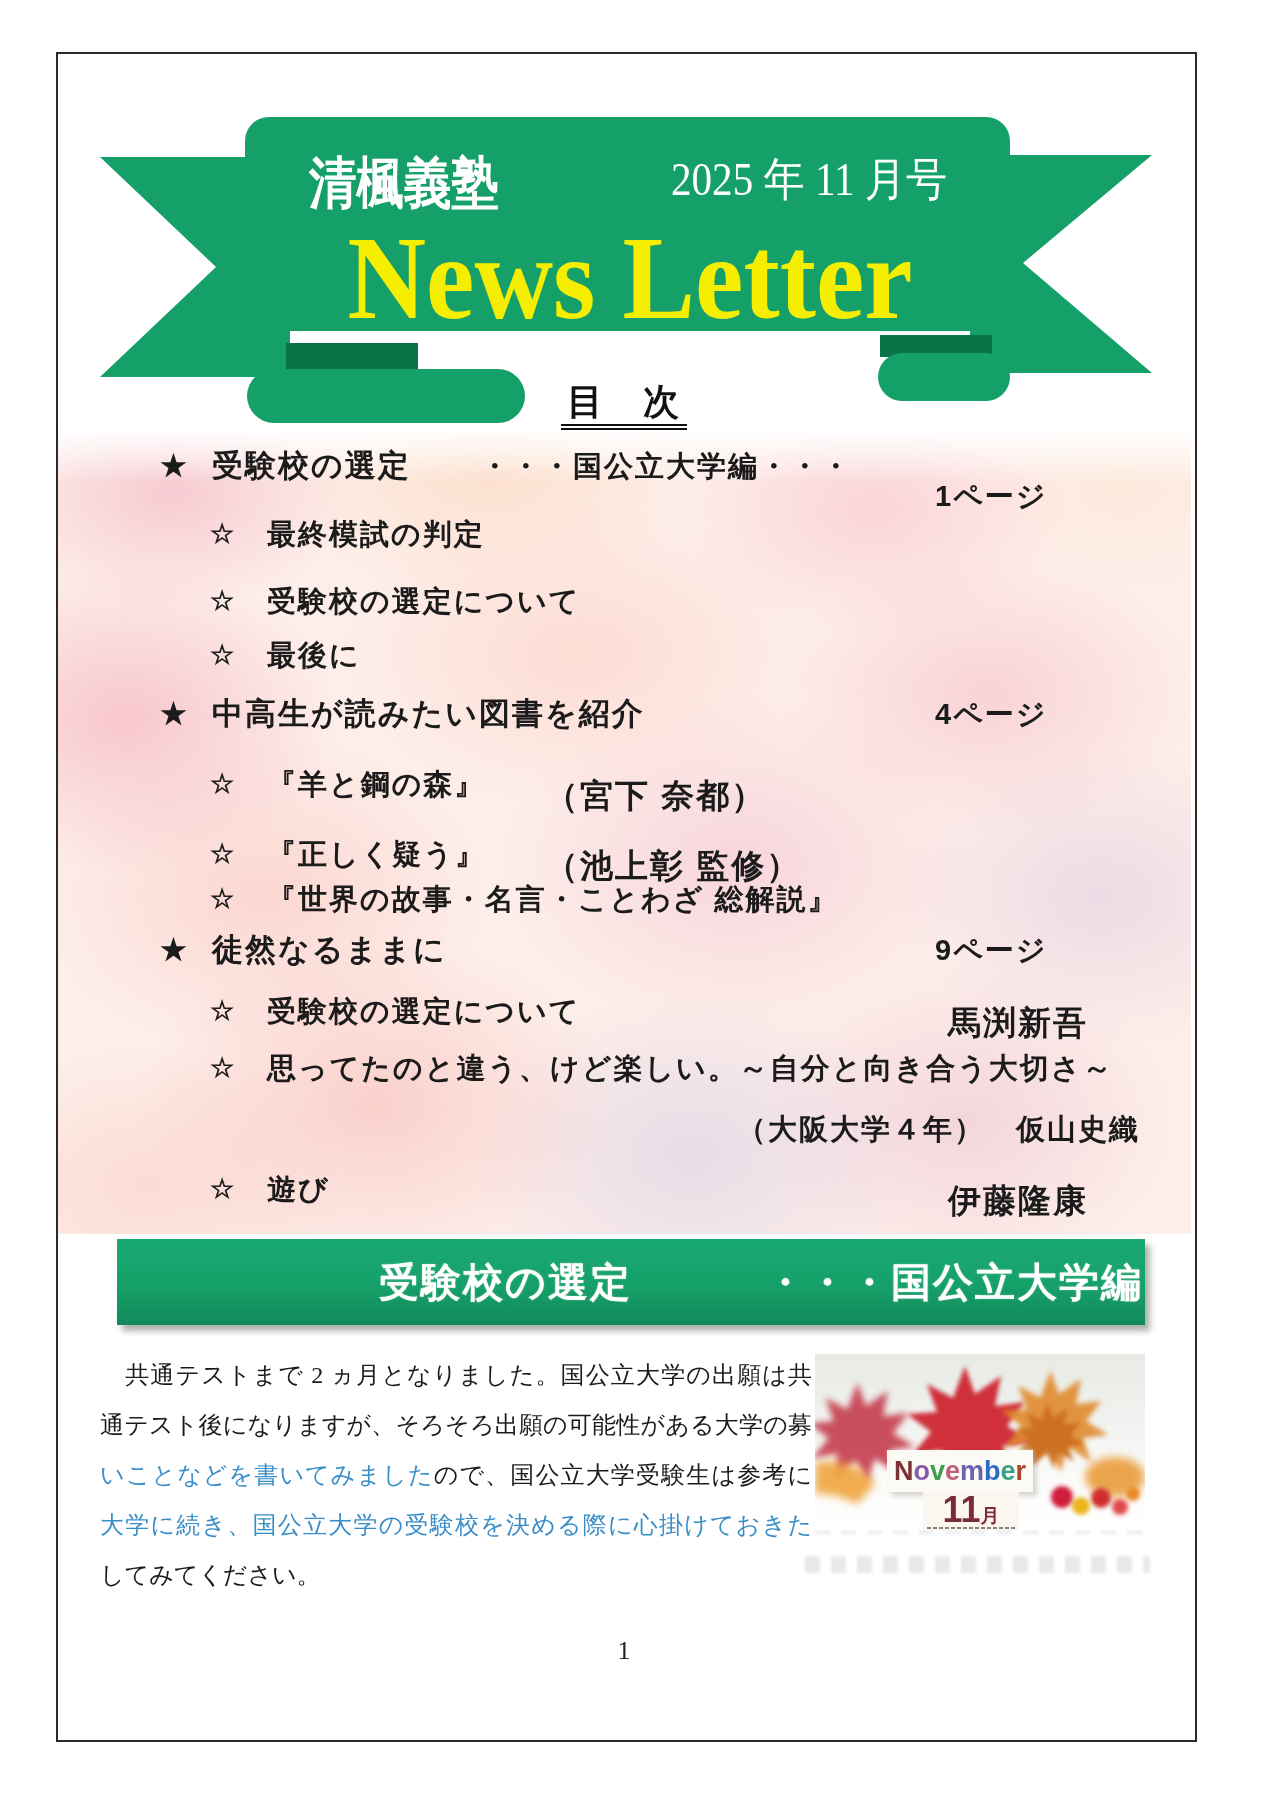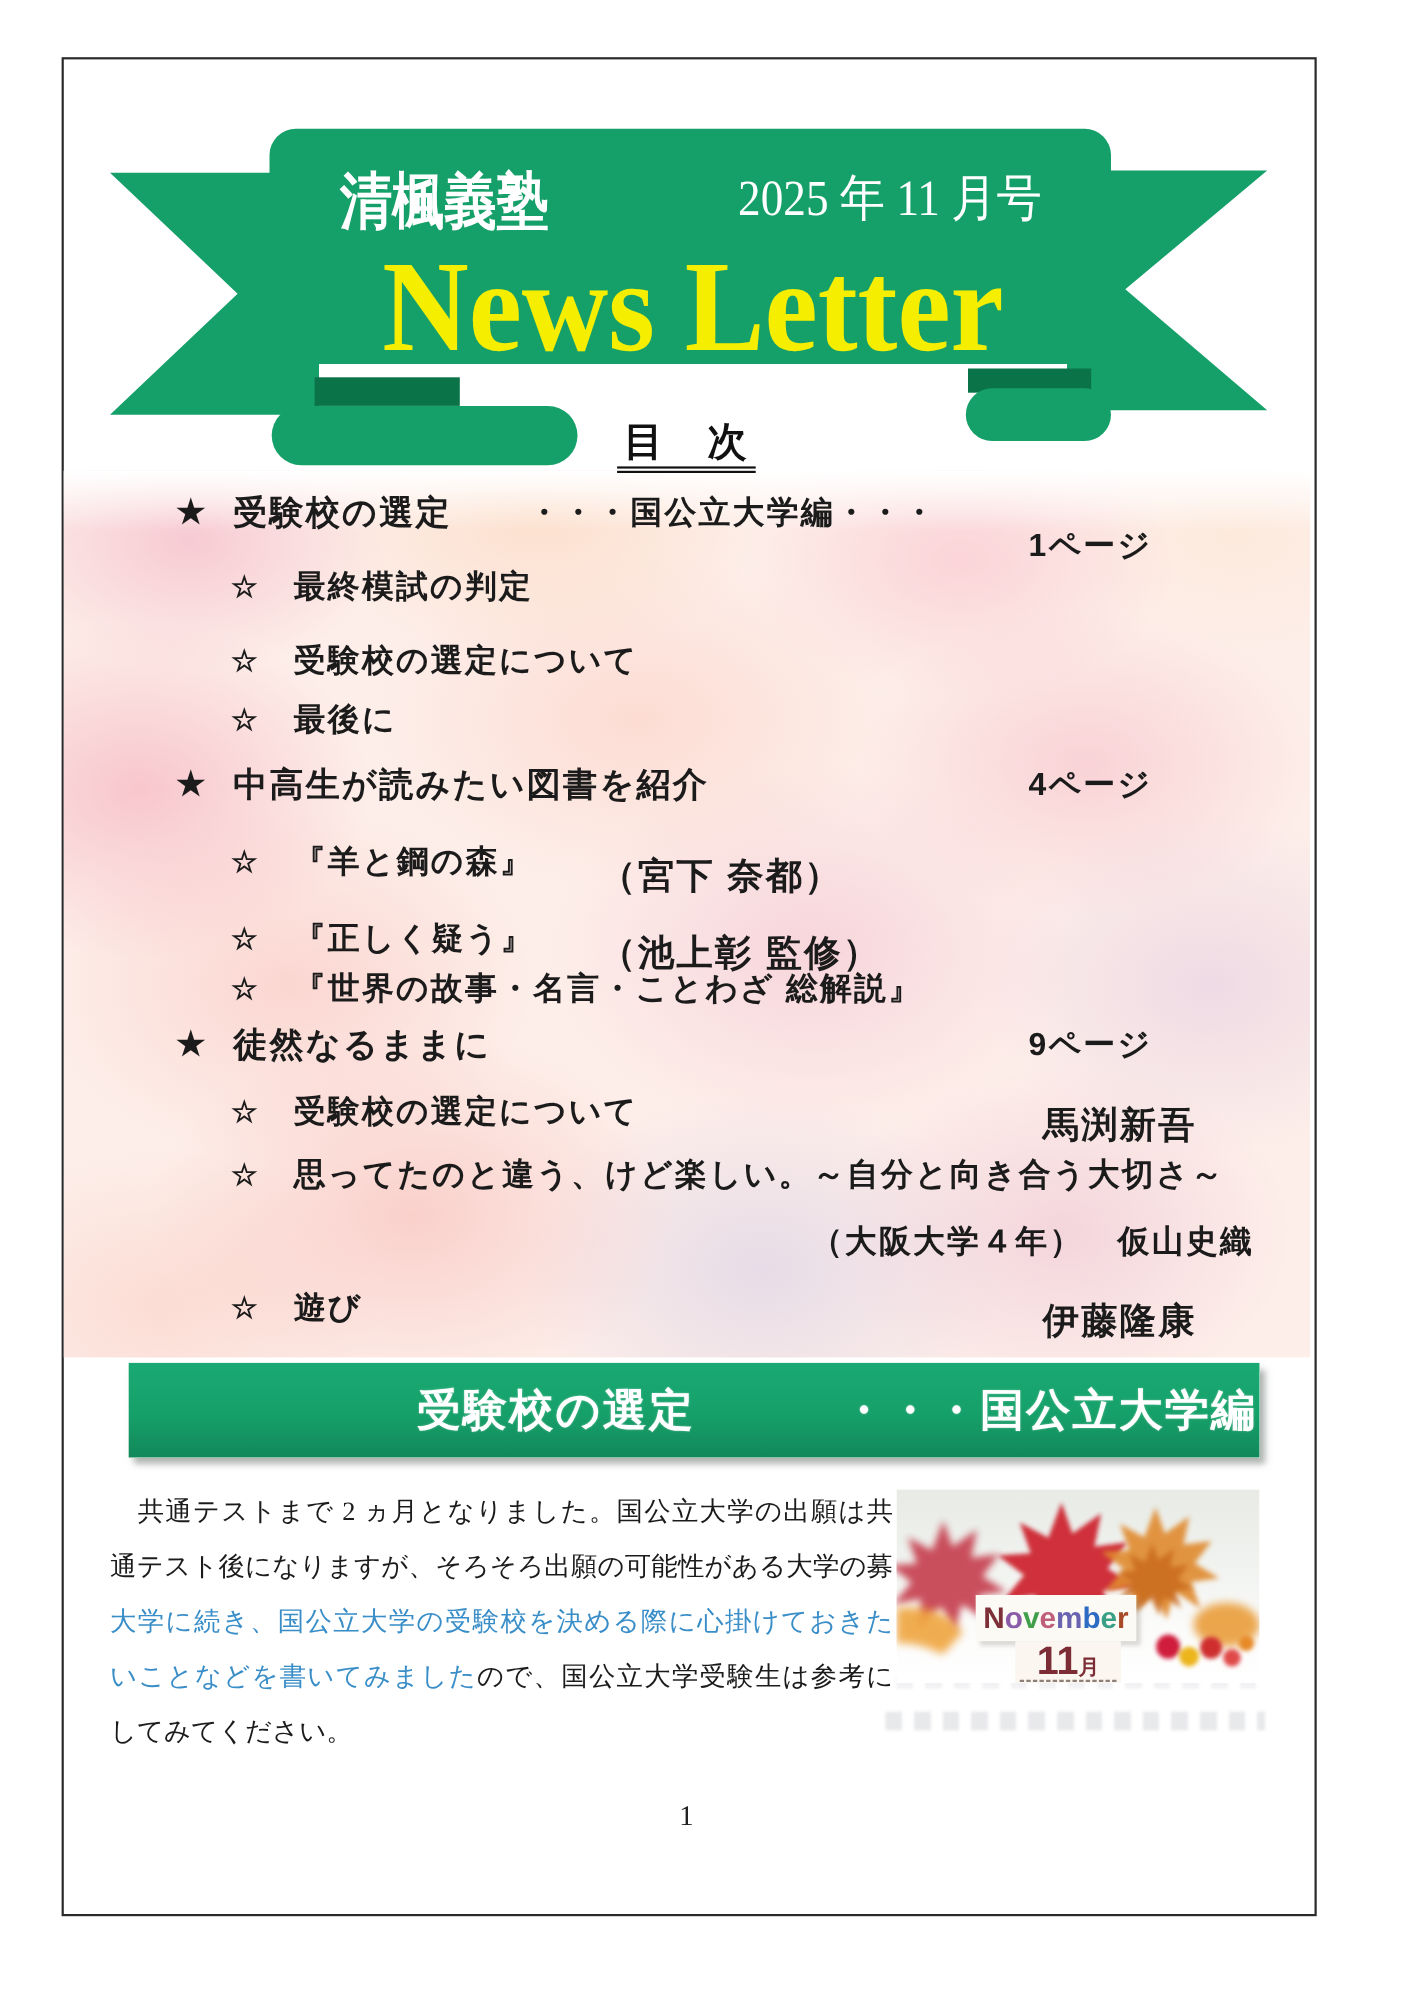--- a/index.html
+++ b/index.html
@@ -162,22 +162,22 @@
     </div>
 
   <div class="section-bar">
     <span class="bar-title">受験校の選定</span>
     <span class="bar-sub">・・・国公立大学編・・・</span>
   </div>
 
   <div id="article">
       <div class="art-line"><span>　共通テストまで 2 ヵ月となりました。国公立大学の出願は共</span></div>
       <div class="art-line"><span>通テスト後になりますが、そろそろ出願の可能性がある大学の募</span></div>
+      <div class="art-line"><span class="blue">いことなどを書いてみました</span><span>ので、国公立大学受験生は参考に</span></div>
       <div class="art-line"><span class="blue">大学に続き、国公立大学の受験校を決める際に心掛けておきた</span></div>
-      <div class="art-line"><span class="blue">いことなどを書いてみました</span><span>ので、国公立大学受験生は参考に</span></div>
       <div class="art-line last"><span>してみてください。</span></div>
     </div>
 
   <svg class="photo" viewBox="0 0 330 176">
     <defs>
       <linearGradient id="pbg" x1="0" y1="0" x2="0" y2="1">
         <stop offset="0" stop-color="#e7eae5"></stop>
         <stop offset="0.45" stop-color="#f2f4f1"></stop>
         <stop offset="0.7" stop-color="#fbfbfa"></stop>
         <stop offset="1" stop-color="#ffffff"></stop>

